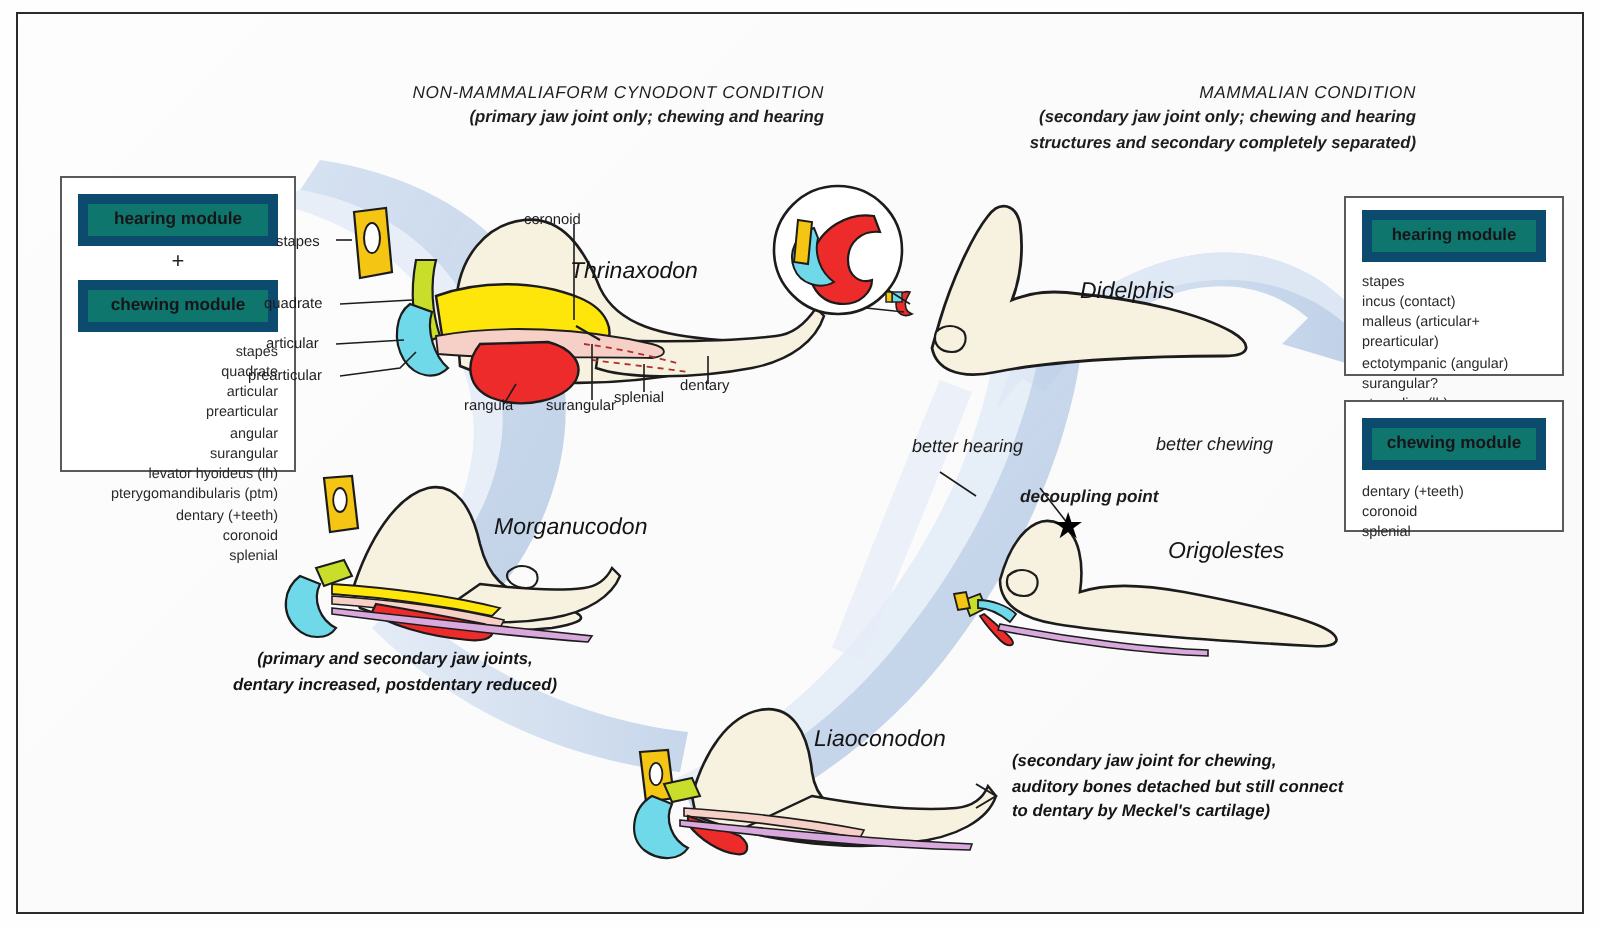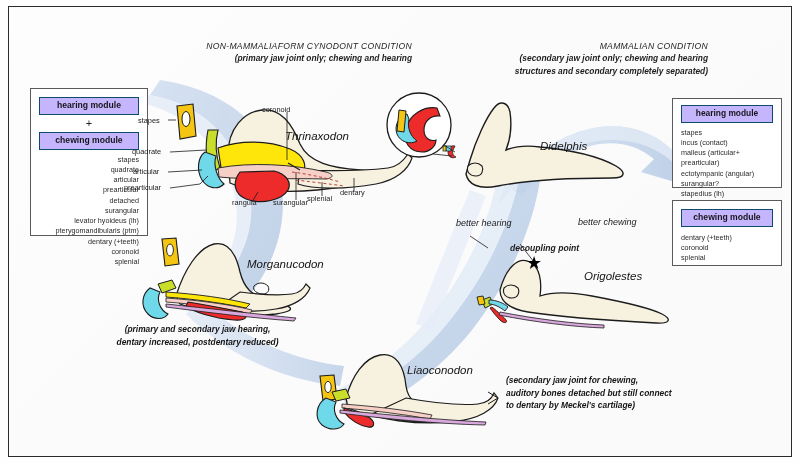--- a/index.html
+++ b/index.html
@@ -28,22 +28,22 @@
     pointer-events: none;
   }
 
   
   .modbox {
     position: absolute;
     background: #ffffff;
     border: 1px solid #5a5a5a;
   }
   .modhdr {
-    background: #c4b5fd;
-    border: 1px solid #0c4a6e;
+    background: #0f766e;
+    border: 5px solid #0c4a6e;
     font-weight: bold;
     color: #16161a;
     text-align: center;
     line-height: 1.15;
   }
   .plusmark {
     text-align: center;
     font-size: 11px;
     color: #222;
     line-height: 1;
@@ -332,21 +332,21 @@
 
   <div class="modbox" style="left:30px; top:88px; width:118px; height:148px;">
     <div class="modhdr" style="margin:8px 8px 0 8px; padding:3px 0; font-size:8.6px;">hearing module</div>
     <div class="plusmark" style="margin:3px 0;">+</div>
     <div class="modhdr" style="margin:0 8px; padding:3px 0; font-size:8.6px;">chewing module</div>
     <div class="termlist right-al" style="margin:5px 8px 0 6px;">
       <div>stapes</div>
       <div>quadrate</div>
       <div>articular</div>
       <div>prearticular</div>
-      <div>detached</div>
+      <div>angular</div>
       <div>surangular</div>
       <div>levator hyoideus (lh)</div>
       <div>pterygomandibularis (ptm)</div>
       <div>dentary (+teeth)</div>
       <div>coronoid</div>
       <div>splenial</div>
     </div>
   </div>
 
   <div class="modbox" style="left:672px; top:98px; width:110px; height:90px;">
@@ -398,21 +398,21 @@
   <div class="calllabel" style="left:262px; top:105px;">coronoid</div>
   <div class="calllabel" style="left:307px; top:194px;">splenial</div>
   <div class="calllabel" style="left:340px; top:188px;">dentary</div>
 
   <div class="pathword" style="left:456px; top:218px;">better hearing</div>
   <div class="pathword" style="left:578px; top:217px;">better chewing</div>
   <div class="pathword bold" style="left:510px; top:243px;">decoupling point</div>
   <div class="star" style="left:526px; top:254px;">★</div>
 
   <div class="caption ctr" style="left:75px; top:323px; width:245px;">
-    <div>(primary and secondary jaw hearing,</div>
+    <div>(primary and secondary jaw joints,</div>
     <div>dentary increased, postdentary reduced)</div>
   </div>
 
   <div class="caption" style="left:506px; top:374px;">
     <div>(secondary jaw joint for chewing,</div>
     <div>auditory bones detached but still connect</div>
     <div>to dentary by Meckel's cartilage)</div>
   </div>
 
 

